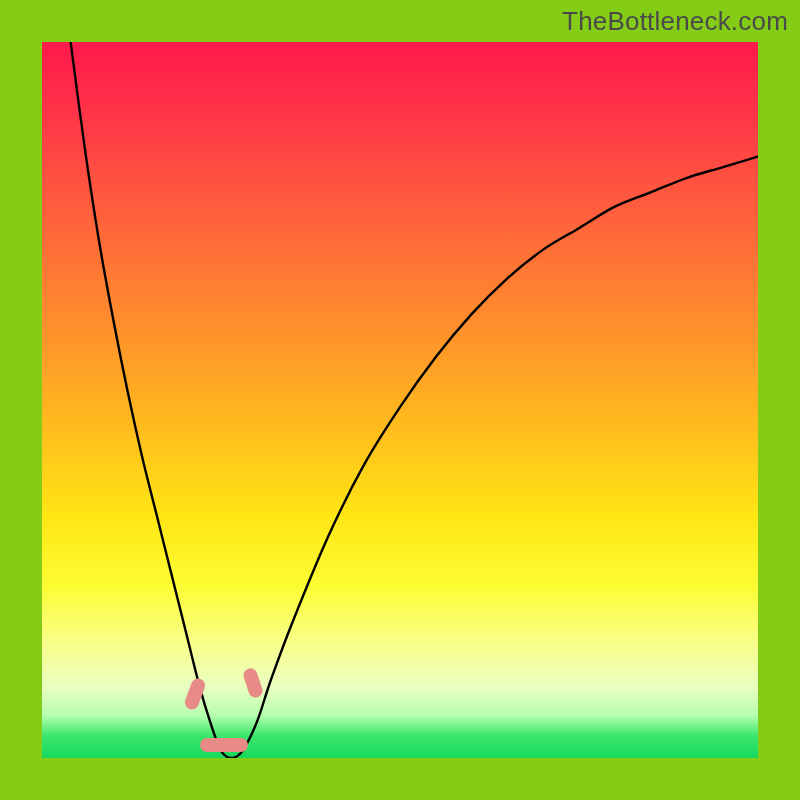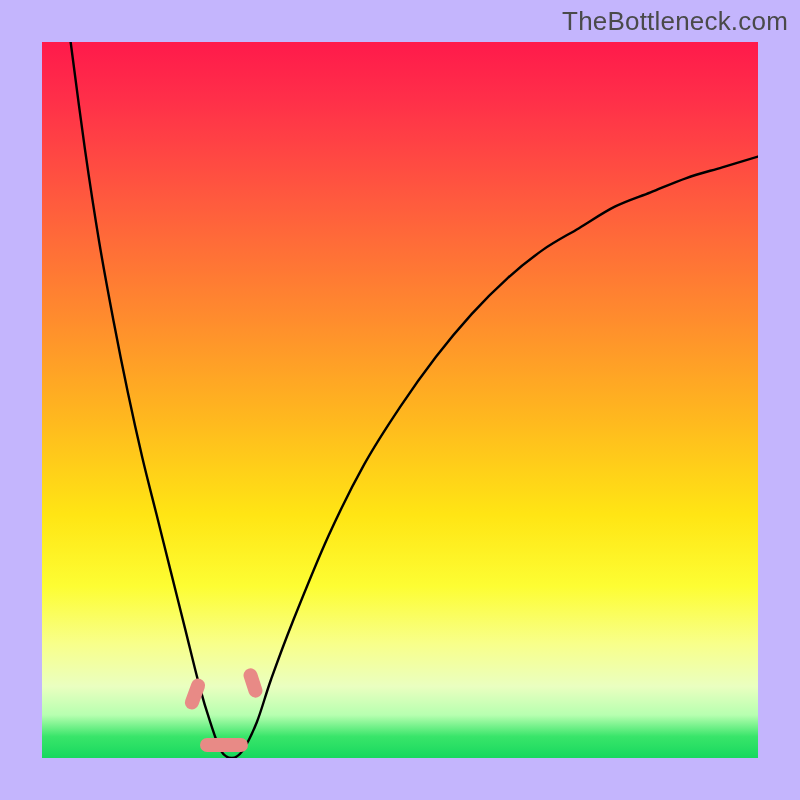--- a/index.html
+++ b/index.html
@@ -10,21 +10,21 @@
     background: #000;
     overflow: hidden;
     font-family: Arial, Helvetica, sans-serif;
   }
   .frame {
     position: absolute;
     left: 0;
     top: 0;
     width: 800px;
     height: 800px;
-    background: #c4b5fd;
+    background: #84cc16;
   }
   .plot {
     position: absolute;
     left: 42px;
     top: 42px;
     width: 716px;
     height: 716px;
     
     background: linear-gradient(
       to bottom,

